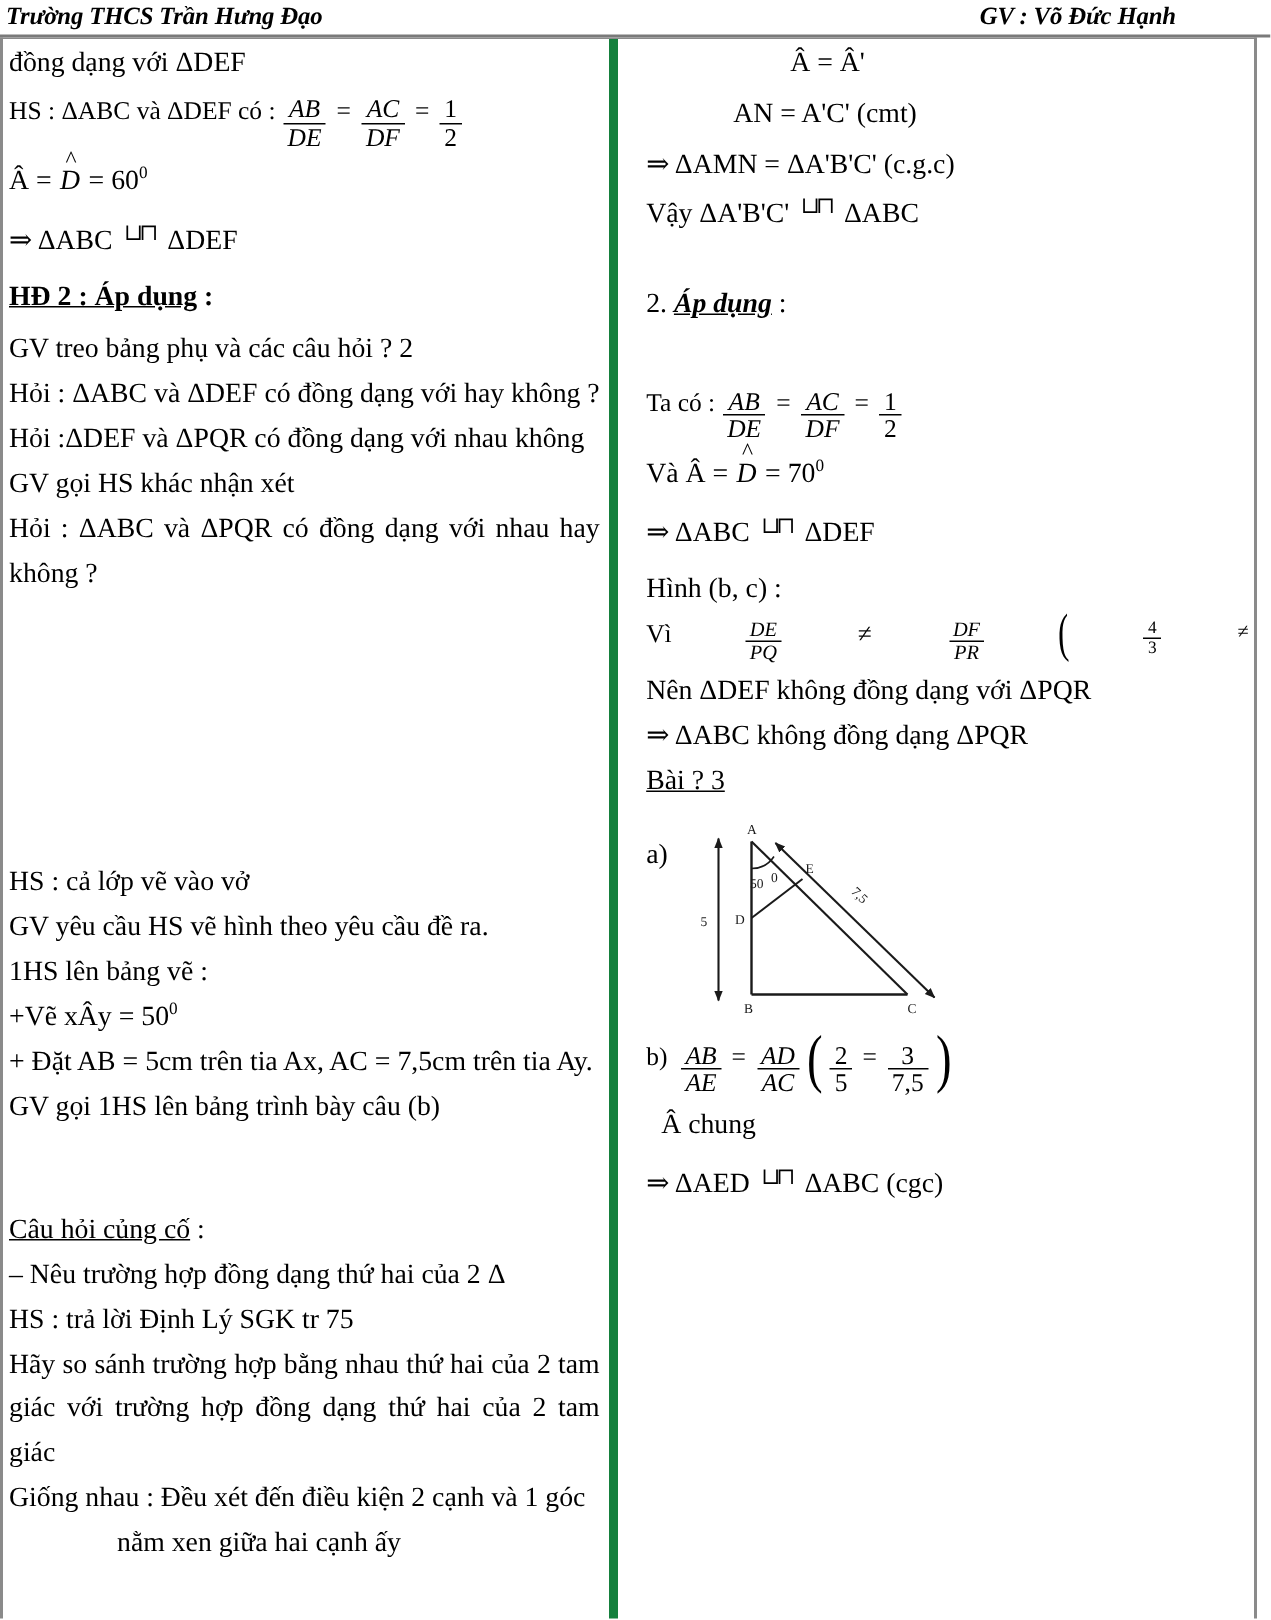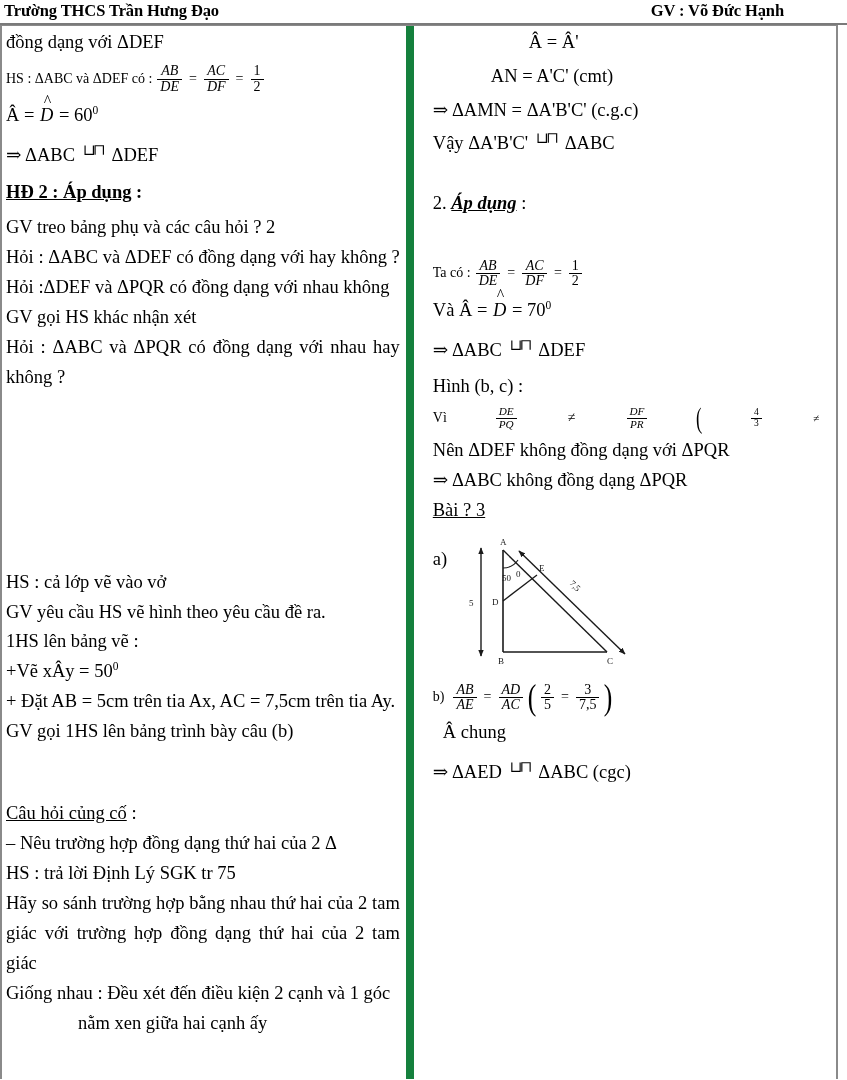--- a/index.html
+++ b/index.html
@@ -17,20 +17,21 @@
   }
 
   
   .page-header {
     position: relative;
     height: 24px;
     padding: 1px 8px 0 4px;
     display: flex;
     align-items: flex-start;
     justify-content: space-between;
+    font-style: italic;
     font-weight: bold;
     font-size: 16.5px;
     letter-spacing: -0.1px;
     white-space: nowrap;
   }
   .page-header .hdr-right { margin-right: 55px; }
   .header-rule {
     position: absolute;
     left: 0;
     right: 0;
@@ -47,21 +48,21 @@
     height: 1054px;
     box-sizing: border-box;
     border-left: 2px solid #8a8a8a;
     border-right: 2px solid #8a8a8a;
     border-top: 1px solid #8a8a8a;
     display: flex;
   }
   .col-left {
     width: 498px;
     box-sizing: border-box;
-    border-right: 8px solid #15803d;
+    border-right: 6px solid #15803d;
     padding: 2px 6px 0 4px;
   }
   .col-right {
     flex: 1;
     box-sizing: border-box;
     padding: 2px 8px 0 19px;
   }
 
   
   .ln {
@@ -110,22 +111,22 @@
     display: inline-block;
     font-size: 0.82em;
     vertical-align: 0.38em;
     letter-spacing: -0.17em;
     margin: 0 4px 0 3px;
   }
 
   
   .mathline {
     display: flex;
-    align-items: center;
-    font-size: 14px;
+    align-items: flex-start;
+    font-size: 17px;
     line-height: 1.2;
     white-space: nowrap;
   }
   .frac {
     display: inline-flex;
     flex-direction: column;
     align-items: center;
     vertical-align: middle;
     margin: 0 5px;
     font-style: italic;

